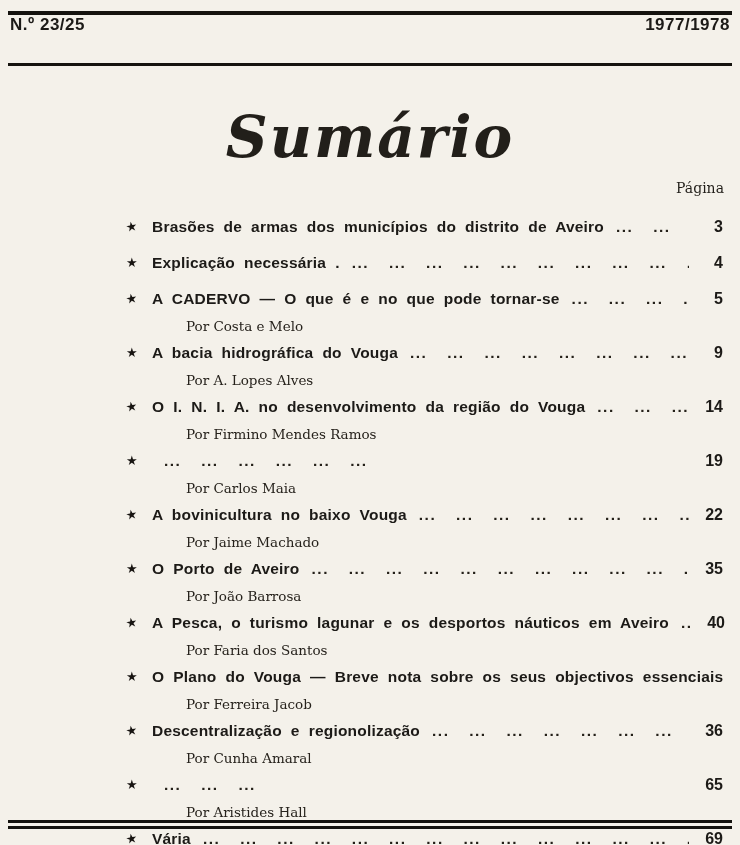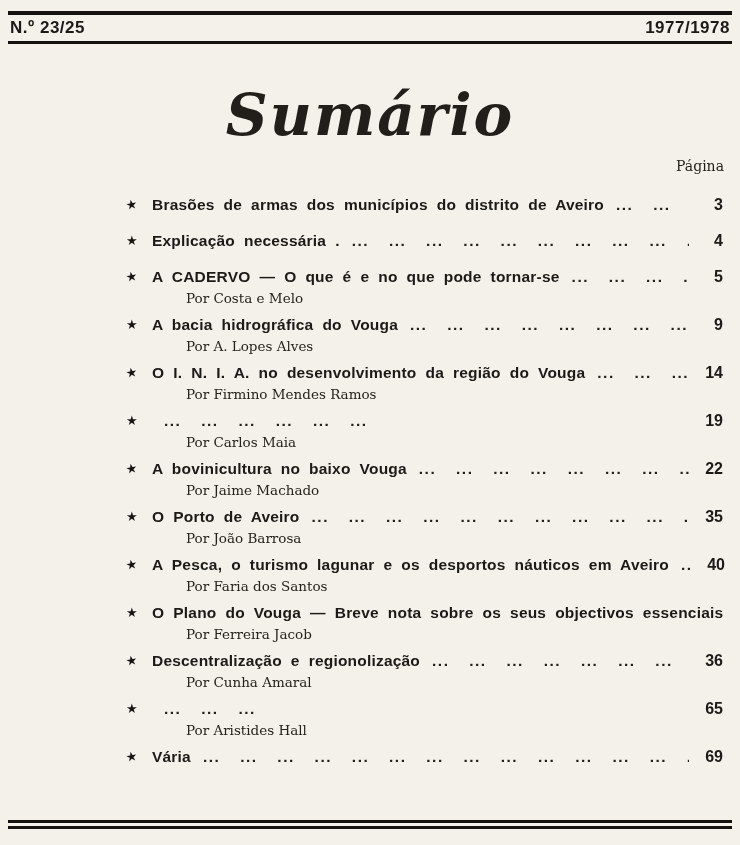--- a/index.html
+++ b/index.html
@@ -9,21 +9,21 @@
     width: 740px;
     height: 845px;
     margin: 0 auto;
     background: #f4f1ea;
     color: #1c1a17;
     font-family: "Liberation Sans", sans-serif;
     overflow: hidden;
   }
   
   .rule-top    { height: 4px; background: #15130f; margin: 11px 8px 0 8px; }
-  .header-row  { height: 26px; margin: 0 10px; display: flex; align-items: center; justify-content: space-between; }
+  .header-row  { height: 48px; margin: 0 10px; display: flex; align-items: flex-start; justify-content: space-between; }
   .issue-no, .issue-years {
     font-weight: bold; font-size: 17px; letter-spacing: 0.5px;
   }
   .rule-under  { height: 3px; background: #15130f; margin: 0 8px; }
   
   .sumario-title {
     margin-top: 34px;
     text-align: center;
     font-family: "DejaVu Serif", serif;
     font-style: italic;
@@ -73,21 +73,21 @@
     color: #242019;
   }
   .page-num {
     flex: 0 0 34px;
     text-align: right;
     font-weight: bold;
     font-size: 16px;
     line-height: 22px;
   }
   .entry-author {
-    margin: 1px 0 0 34px;
+    margin: 7px 0 0 34px;
     font-family: "DejaVu Serif", serif;
     font-size: 13.5px;
     line-height: 18px;
     color: #26221c;
   }
   
   .footer-rules { position: absolute; left: 8px; right: 8px; top: 820px; }
   .footer-rules .r1 { height: 3px; background: #15130f; }
   .footer-rules .r2 { height: 3px; background: #15130f; margin-top: 3px; }
 </style>

